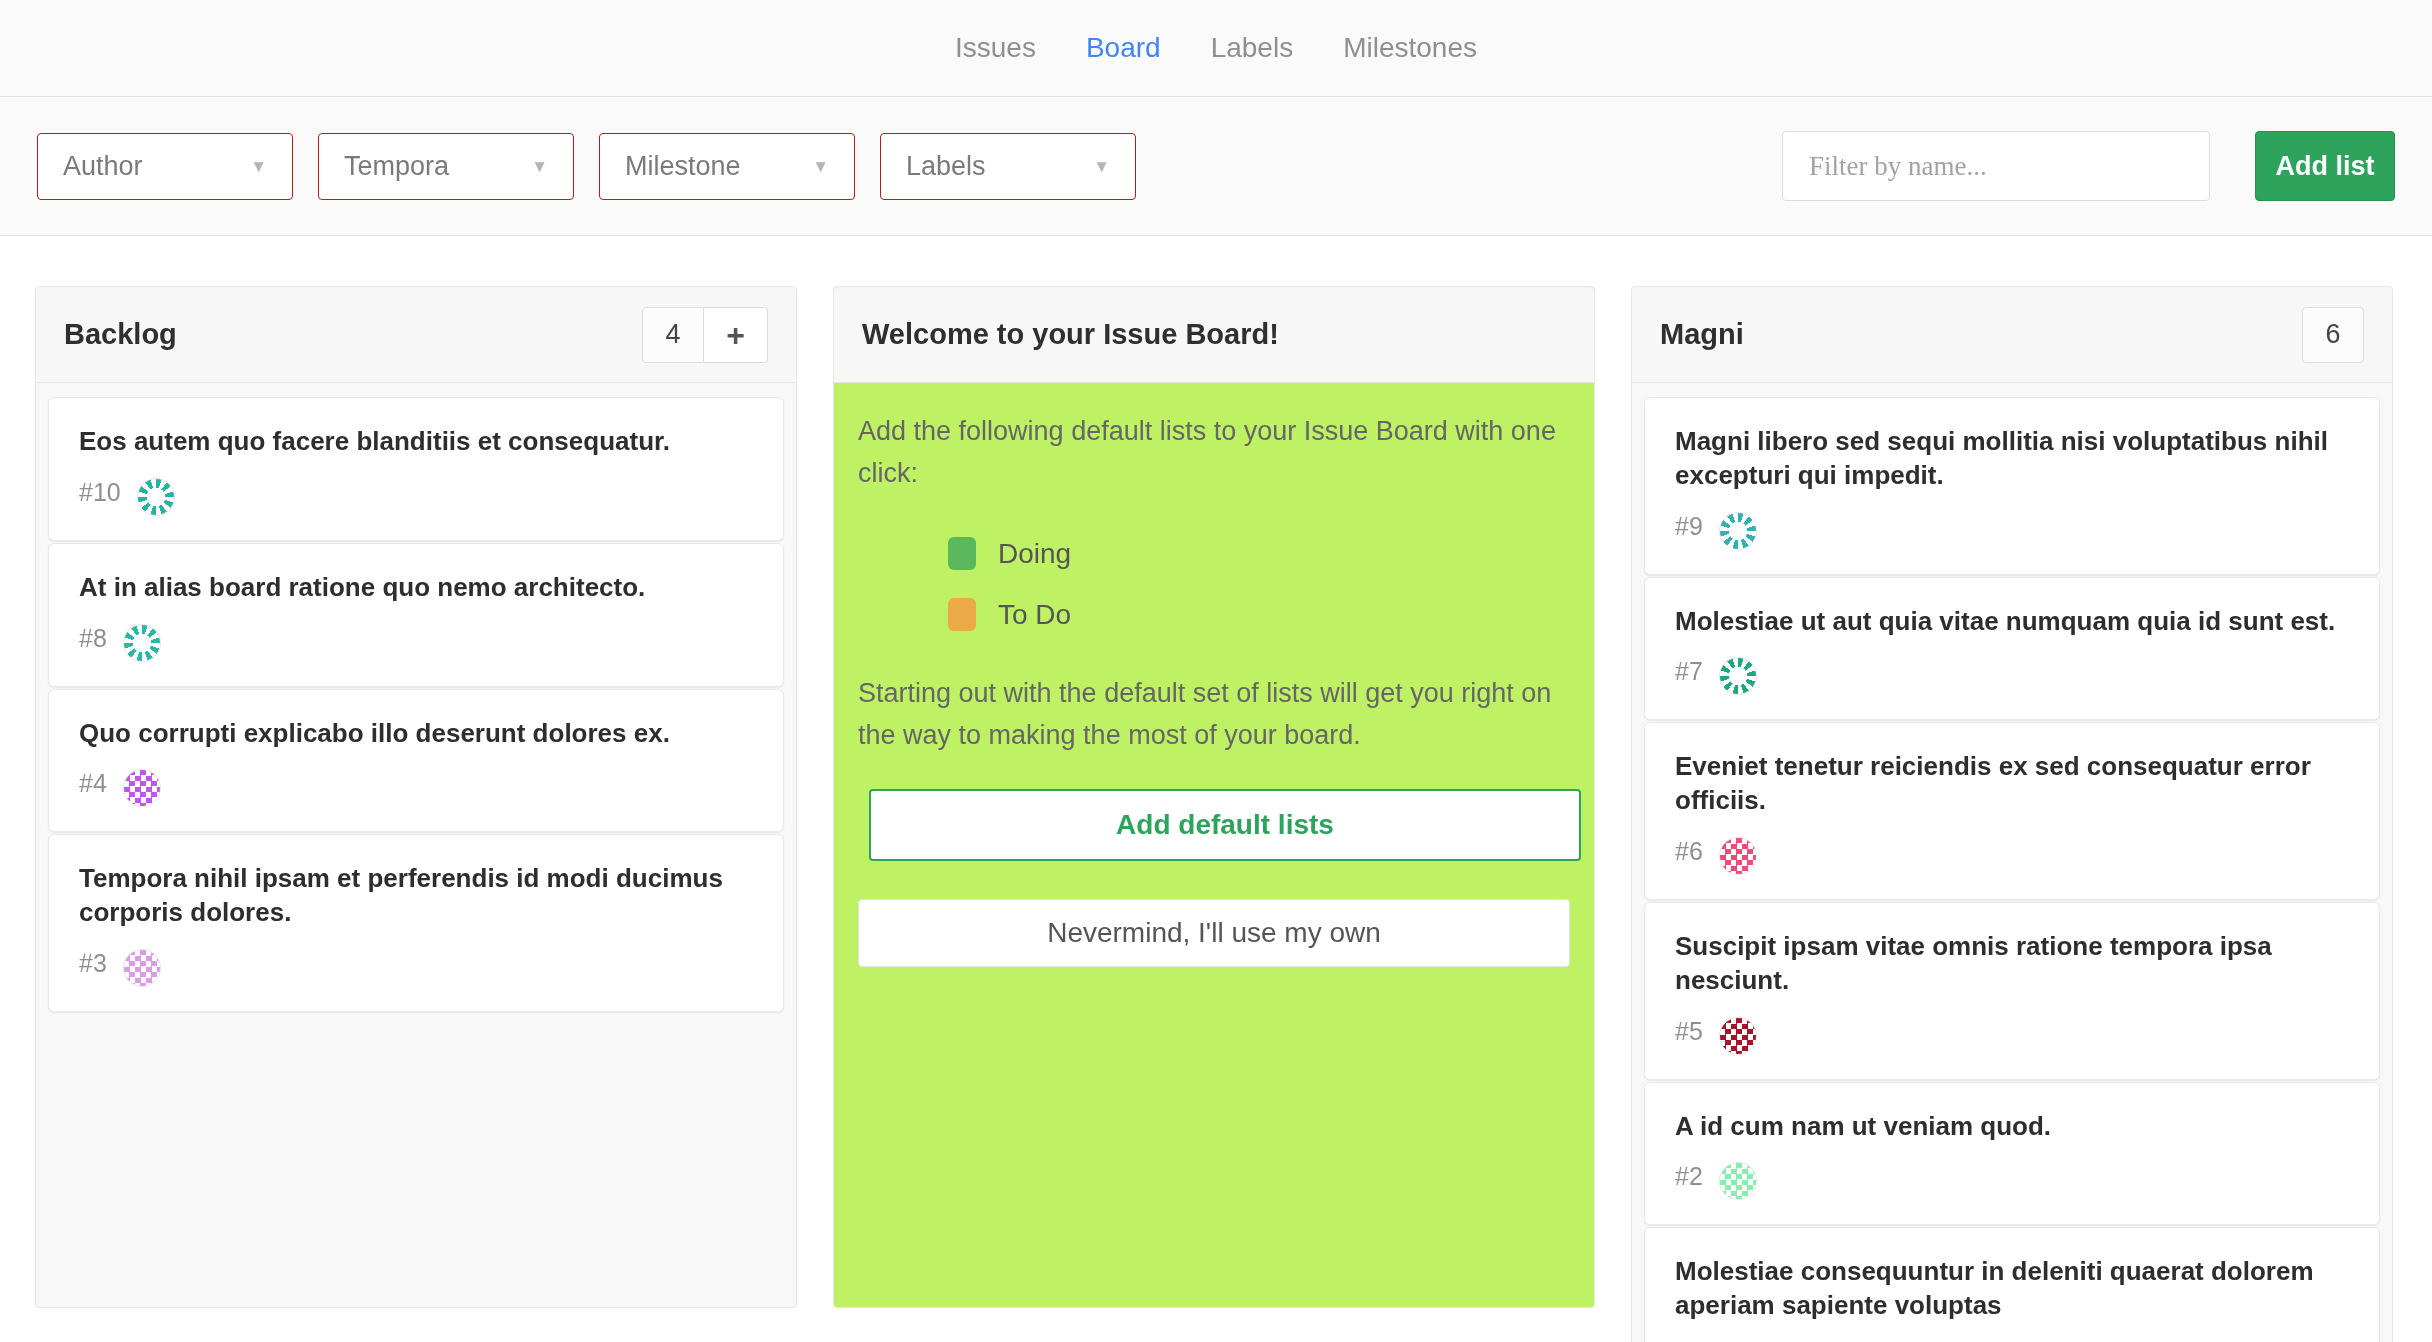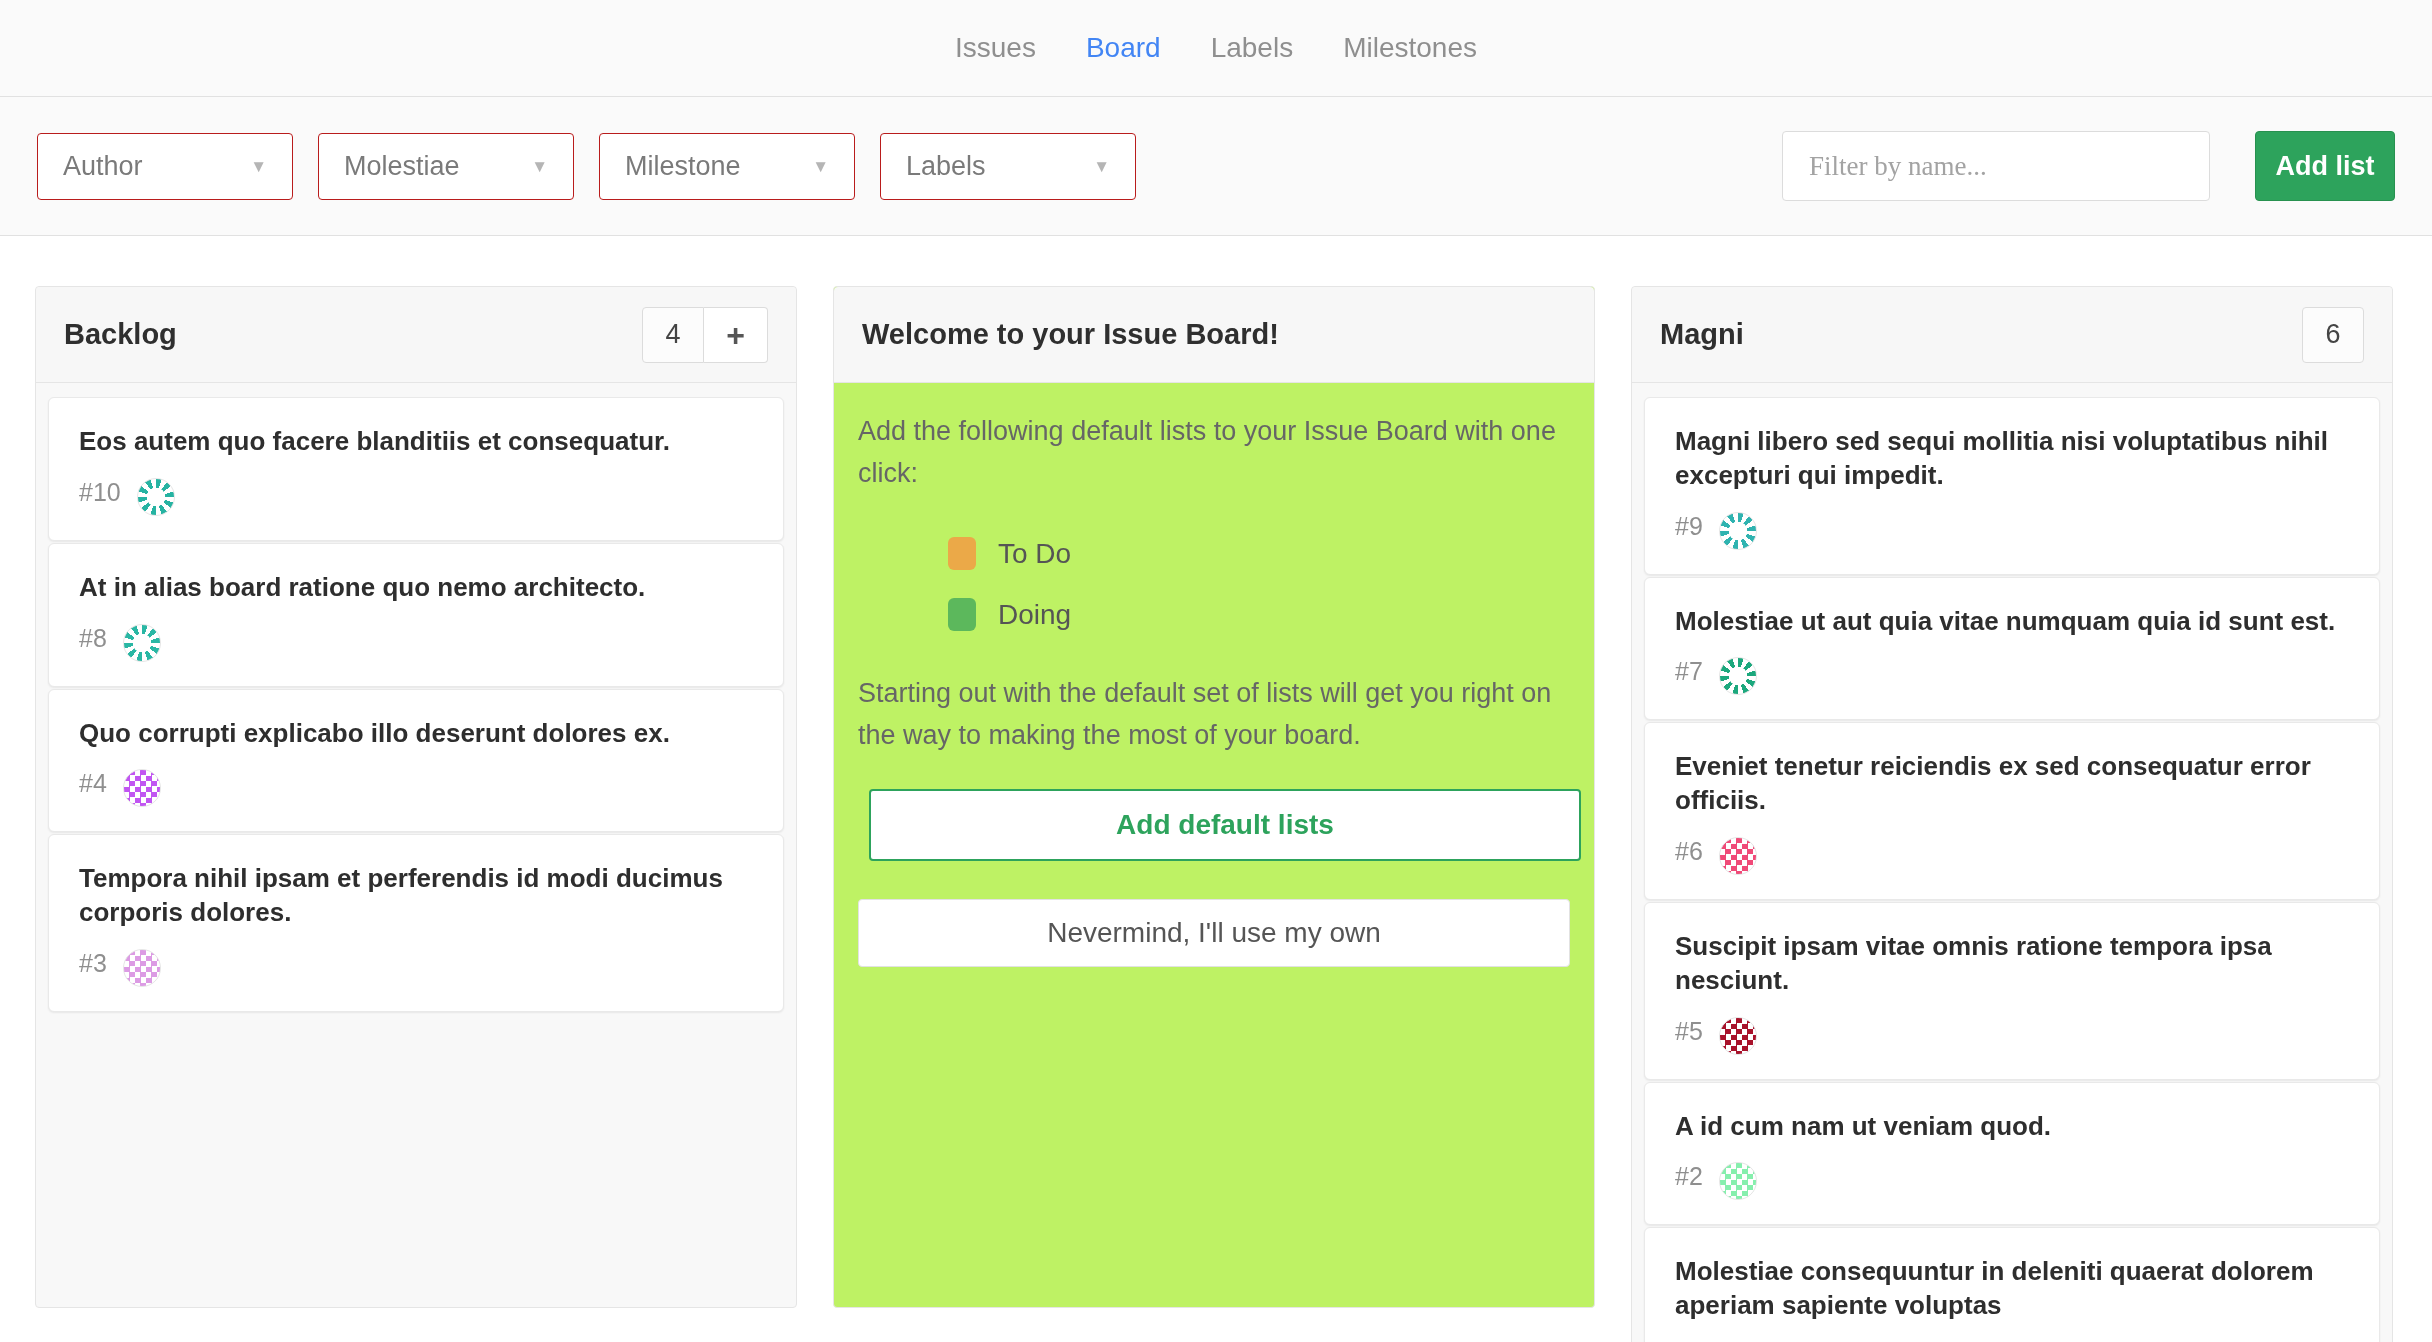--- a/index.html
+++ b/index.html
@@ -112,21 +112,21 @@
   <button class="tab">Labels</button>
   <button class="tab">Milestones</button>
 </nav>
 
 <div class="filterbar">
   <div class="dropdown">
     <span>Author</span>
     <span class="caret">▼</span>
   </div>
   <div class="dropdown">
-    <span>Molestiae</span>
+    <span>Tempora</span>
     <span class="caret">▼</span>
   </div>
   <div class="dropdown">
     <span>Milestone</span>
     <span class="caret">▼</span>
   </div>
   <div class="dropdown">
     <span>Labels</span>
     <span class="caret">▼</span>
   </div>
@@ -179,26 +179,26 @@
   </section>
 
   <section class="list welcome">
     <header class="list-header">
       <span class="list-title">Welcome to your Issue Board!</span>
     </header>
     <div class="welcome-body">
       <p>Add the following default lists to your Issue Board with one click:</p>
       <div class="default-labels">
         <div class="default-label-row">
+          <span class="swatch" style="background: rgb(92, 184, 92);"></span>
+          <span class="default-label-name">Doing</span>
+        </div>
+        <div class="default-label-row">
           <span class="swatch" style="background: rgb(235, 169, 72);"></span>
           <span class="default-label-name">To Do</span>
-        </div>
-        <div class="default-label-row">
-          <span class="swatch" style="background: rgb(92, 184, 92);"></span>
-          <span class="default-label-name">Doing</span>
         </div>
       </div>
       <p>Starting out with the default set of lists will get you right on the way to making the most of your board.</p>
       <button class="btn-add-default">Add default lists</button>
       <button class="btn-nevermind">Nevermind, I'll use my own</button>
     </div>
   </section>
 
   <section class="list">
     <header class="list-header">

